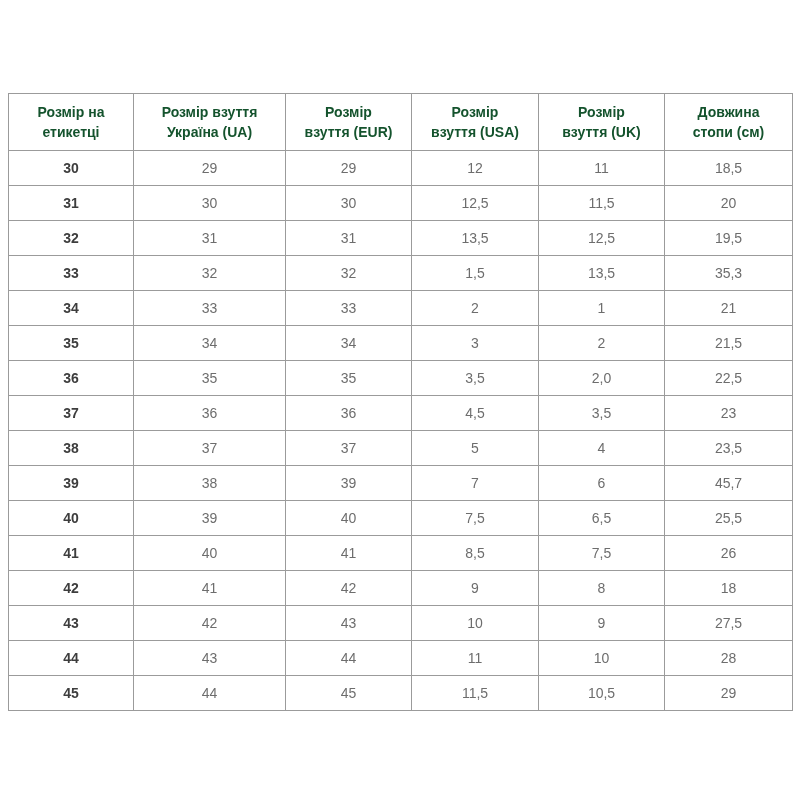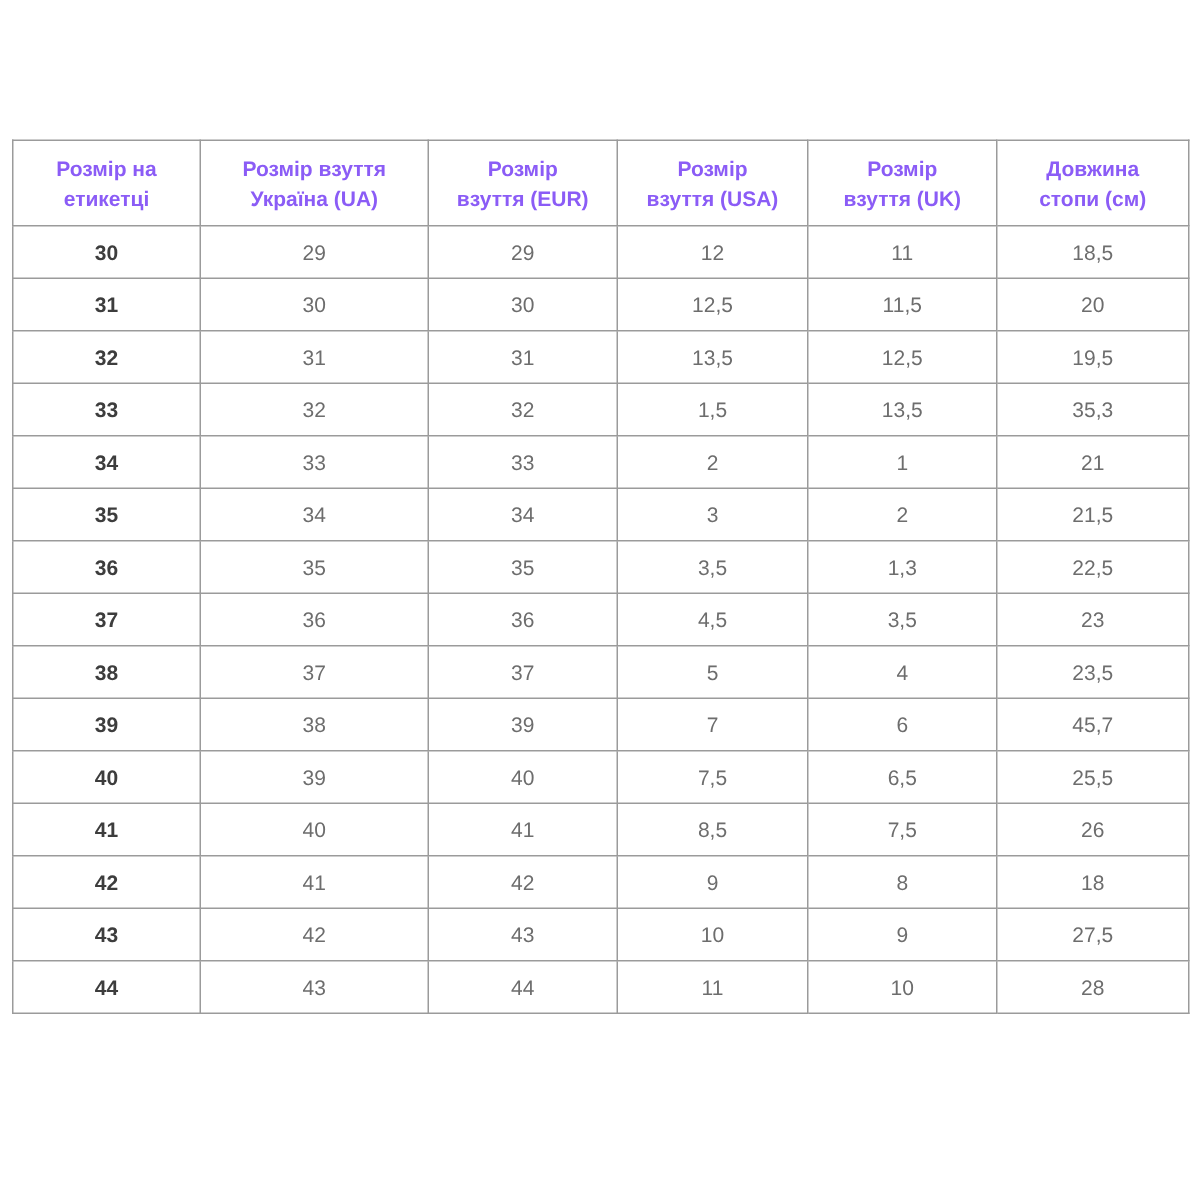--- a/index.html
+++ b/index.html
@@ -28,21 +28,21 @@
     border: 1px solid #9b9b9b;
     text-align: center;
     vertical-align: middle;
     padding: 0 4px;
     background: #ffffff;
   }
   .size-table th {
     height: 56px;
     font-size: 14px;
     font-weight: 700;
-    color: #8b5cf6;
+    color: #14532d;
     white-space: pre-line;
     line-height: 1.45;
   }
   .size-table td {
     height: 34px;
     font-size: 14px;
     color: #6d6d6d;
     font-weight: 400;
   }
   .size-table td.label-col {
@@ -132,21 +132,21 @@
           <td>34</td>
           <td>3</td>
           <td>2</td>
           <td>21,5</td>
         </tr>
         <tr>
           <td class="label-col">36</td>
           <td>35</td>
           <td>35</td>
           <td>3,5</td>
-          <td>1,3</td>
+          <td>2,0</td>
           <td>22,5</td>
         </tr>
         <tr>
           <td class="label-col">37</td>
           <td>36</td>
           <td>36</td>
           <td>4,5</td>
           <td>3,5</td>
           <td>23</td>
         </tr>
@@ -199,15 +199,23 @@
           <td>27,5</td>
         </tr>
         <tr>
           <td class="label-col">44</td>
           <td>43</td>
           <td>44</td>
           <td>11</td>
           <td>10</td>
           <td>28</td>
         </tr>
+        <tr>
+          <td class="label-col">45</td>
+          <td>44</td>
+          <td>45</td>
+          <td>11,5</td>
+          <td>10,5</td>
+          <td>29</td>
+        </tr>
       </tbody>
   </table>
 </div>
 
 </body></html>

